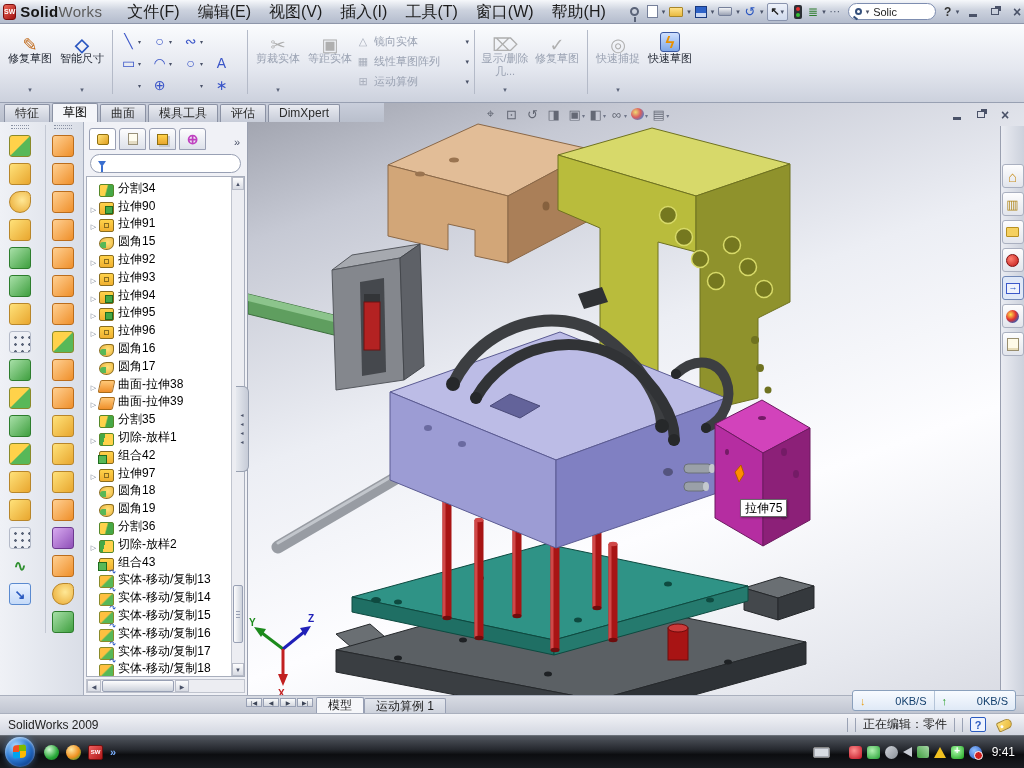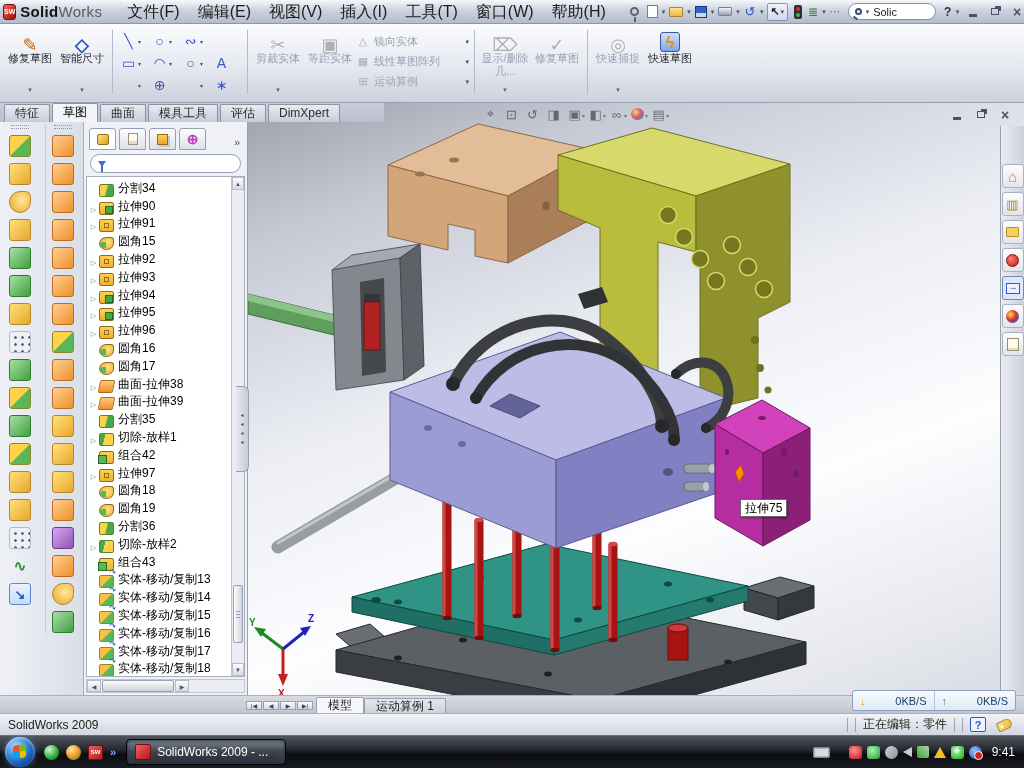--- a/index.html
+++ b/index.html
@@ -156,21 +156,21 @@
   .tp-props{width:12px;height:13px;background:#fffbe8;border:1px solid #998f70;box-shadow:inset 0 -2px 0 #e8ddb8}
 
   
   #netwidget{position:absolute;left:852px;top:690px;width:164px;height:21px;z-index:45;background:linear-gradient(#f8fbff,#dfe9f6);border:1px solid #8aa0bc;border-radius:3px;display:flex;align-items:center;font-size:11px;color:#14406e}
   .nwhalf{flex:1;display:flex;align-items:center;justify-content:space-between;padding:0 7px;height:100%}
   .nwhalf+.nwhalf{border-left:1px solid #b4c4d8}
   .nw-down{color:#e8a018;font-weight:bold}
   .nw-up{color:#28a028;font-weight:bold}
 
   
-  #btabs{position:absolute;left:0;top:695px;width:1024px;height:18px;background:linear-gradient(#d8dbe3,#c0c5d1);border-top:1px solid #aab0be;display:flex;align-items:center;z-index:40}
+  #btabs{position:absolute;left:0;top:695px;width:1024px;height:18px;background:linear-gradient(#d8dbe3,#c0c5d1);border-top:1px solid #aab0be;display:flex;align-items:flex-start;z-index:40}
   .bnav{display:flex;margin-left:246px;gap:1px;padding:2px 3px 1px 0}
   .bnavbtn{width:16px;background:linear-gradient(#fafbfc,#d4d8e0);border:1px solid #98a0b4;font-size:6px;color:#3c4456;display:flex;align-items:center;justify-content:center;white-space:nowrap}
   .btab{padding:0 11px;font-size:12px;line-height:15px;color:#1c1c1c;border:1px solid #98a0b4;border-bottom:none;background:linear-gradient(#e4e7ee,#ccd1db);margin-top:2px;border-radius:2px 2px 0 0;white-space:nowrap}
   .btab.on{background:#f6f7fa;margin-top:1px}
 
   
   #statusbar{position:absolute;left:0;top:713px;width:1024px;height:22px;background:linear-gradient(#f2f3f7,#d2d6e0);border-top:1px solid #aab0be;display:flex;align-items:center;font-size:12px;color:#1c1c1c;padding:0 8px;gap:7px;z-index:40}
   .ssep{width:1px;height:14px;background:#9aa2b4}
   .spacer{flex:1}
   .qbox{width:16px;height:15px;border:1px solid #2a5ac0;color:#2a5ac0;background:#eef4ff;font-size:11px;font-weight:bold;display:flex;align-items:center;justify-content:center;border-radius:2px}
@@ -904,24 +904,20 @@
 <div id="taskbar">
   <div class="orb">
       <span class="flag"></span>
     </div>
   <div class="qlicons">
     <span class="ql ql-green"></span>
     <span class="ql ql-orange"></span>
     <span class="ql ql-sw">SW</span>
     <span class="qlchev">»</span>
   </div>
-  <div class="taskbtn on">
-      <span class="tb icon-sw tb-sw"></span>
-      <span>SolidWorks 2009 - ...</span>
-    </div>
   <div class="traywrap">
     <span class="t-kb"></span>
     <span class="tico v-red t-red"></span>
       <span class="tico v-green t-green"></span>
       <span class="tico v-badge t-badge"></span>
       <span class="tico v-spk t-spk"></span>
       <span class="tico v-sig t-sig"></span>
       <span class="tico v-warn t-warn"></span>
       <span class="tico v-plus t-plus"></span>
       <span class="tico v-blue t-blue"></span>

